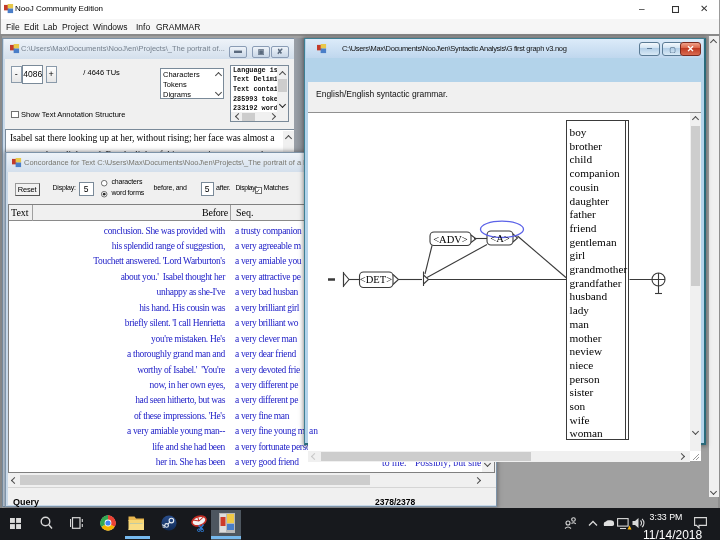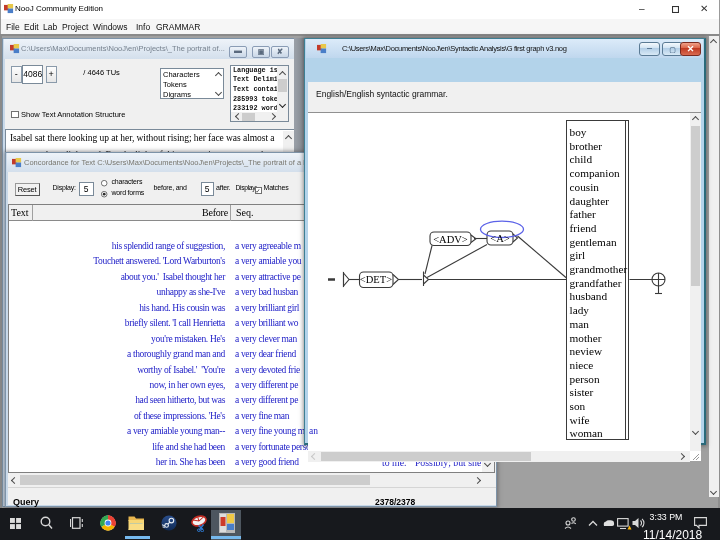--- a/index.html
+++ b/index.html
@@ -141,20 +141,24 @@
 
       <div class="abs" style="left:0;top:0;width:485px;height:16px;background:#f0f0f0;border-bottom:1px solid #8a8a8a;font-size:10px;">
         <span class="abs" style="left:2px;top:2px;">Text</span>
         <span class="abs" style="left:23px;top:0;width:1px;height:16px;background:#a0a0a0;"></span>
         <span class="abs" style="left:130px;top:2px;width:89px;text-align:right;letter-spacing:-0.2px;">Before</span>
         <span class="abs" style="left:221px;top:0;width:1px;height:16px;background:#a0a0a0;"></span>
         <span class="abs" style="left:227px;top:2px;">Seq.</span>
       </div>
 
       <div id="rows" class="abs" style="left:0;top:17px;width:473px;height:252px;overflow:hidden;font-size:9.5px;letter-spacing:-0.35px;color:#2222c8;">
+            <div class="abs" style="left:0;top:2.5px;width:473px;height:15px;line-height:13px;white-space:nowrap;">
+              <span class="abs" style="left:0;width:216px;text-align:right;display:inline-block;">conclusion. She was provided with</span>
+              <span class="abs" style="left:226px;">a trusty companion</span>
+            </div>
             <div class="abs" style="left:0;top:17.9px;width:473px;height:15px;line-height:13px;white-space:nowrap;">
               <span class="abs" style="left:0;width:216px;text-align:right;display:inline-block;">his splendid range of suggestion,</span>
               <span class="abs" style="left:226px;">a very agreeable m</span>
             </div>
             <div class="abs" style="left:0;top:33.4px;width:473px;height:15px;line-height:13px;white-space:nowrap;">
               <span class="abs" style="left:0;width:216px;text-align:right;display:inline-block;">Touchett answered. 'Lord Warburton's</span>
               <span class="abs" style="left:226px;">a very amiable you</span>
             </div>
             <div class="abs" style="left:0;top:48.8px;width:473px;height:15px;line-height:13px;white-space:nowrap;">
               <span class="abs" style="left:0;width:216px;text-align:right;display:inline-block;">about you.'&nbsp; Isabel thought her</span>

